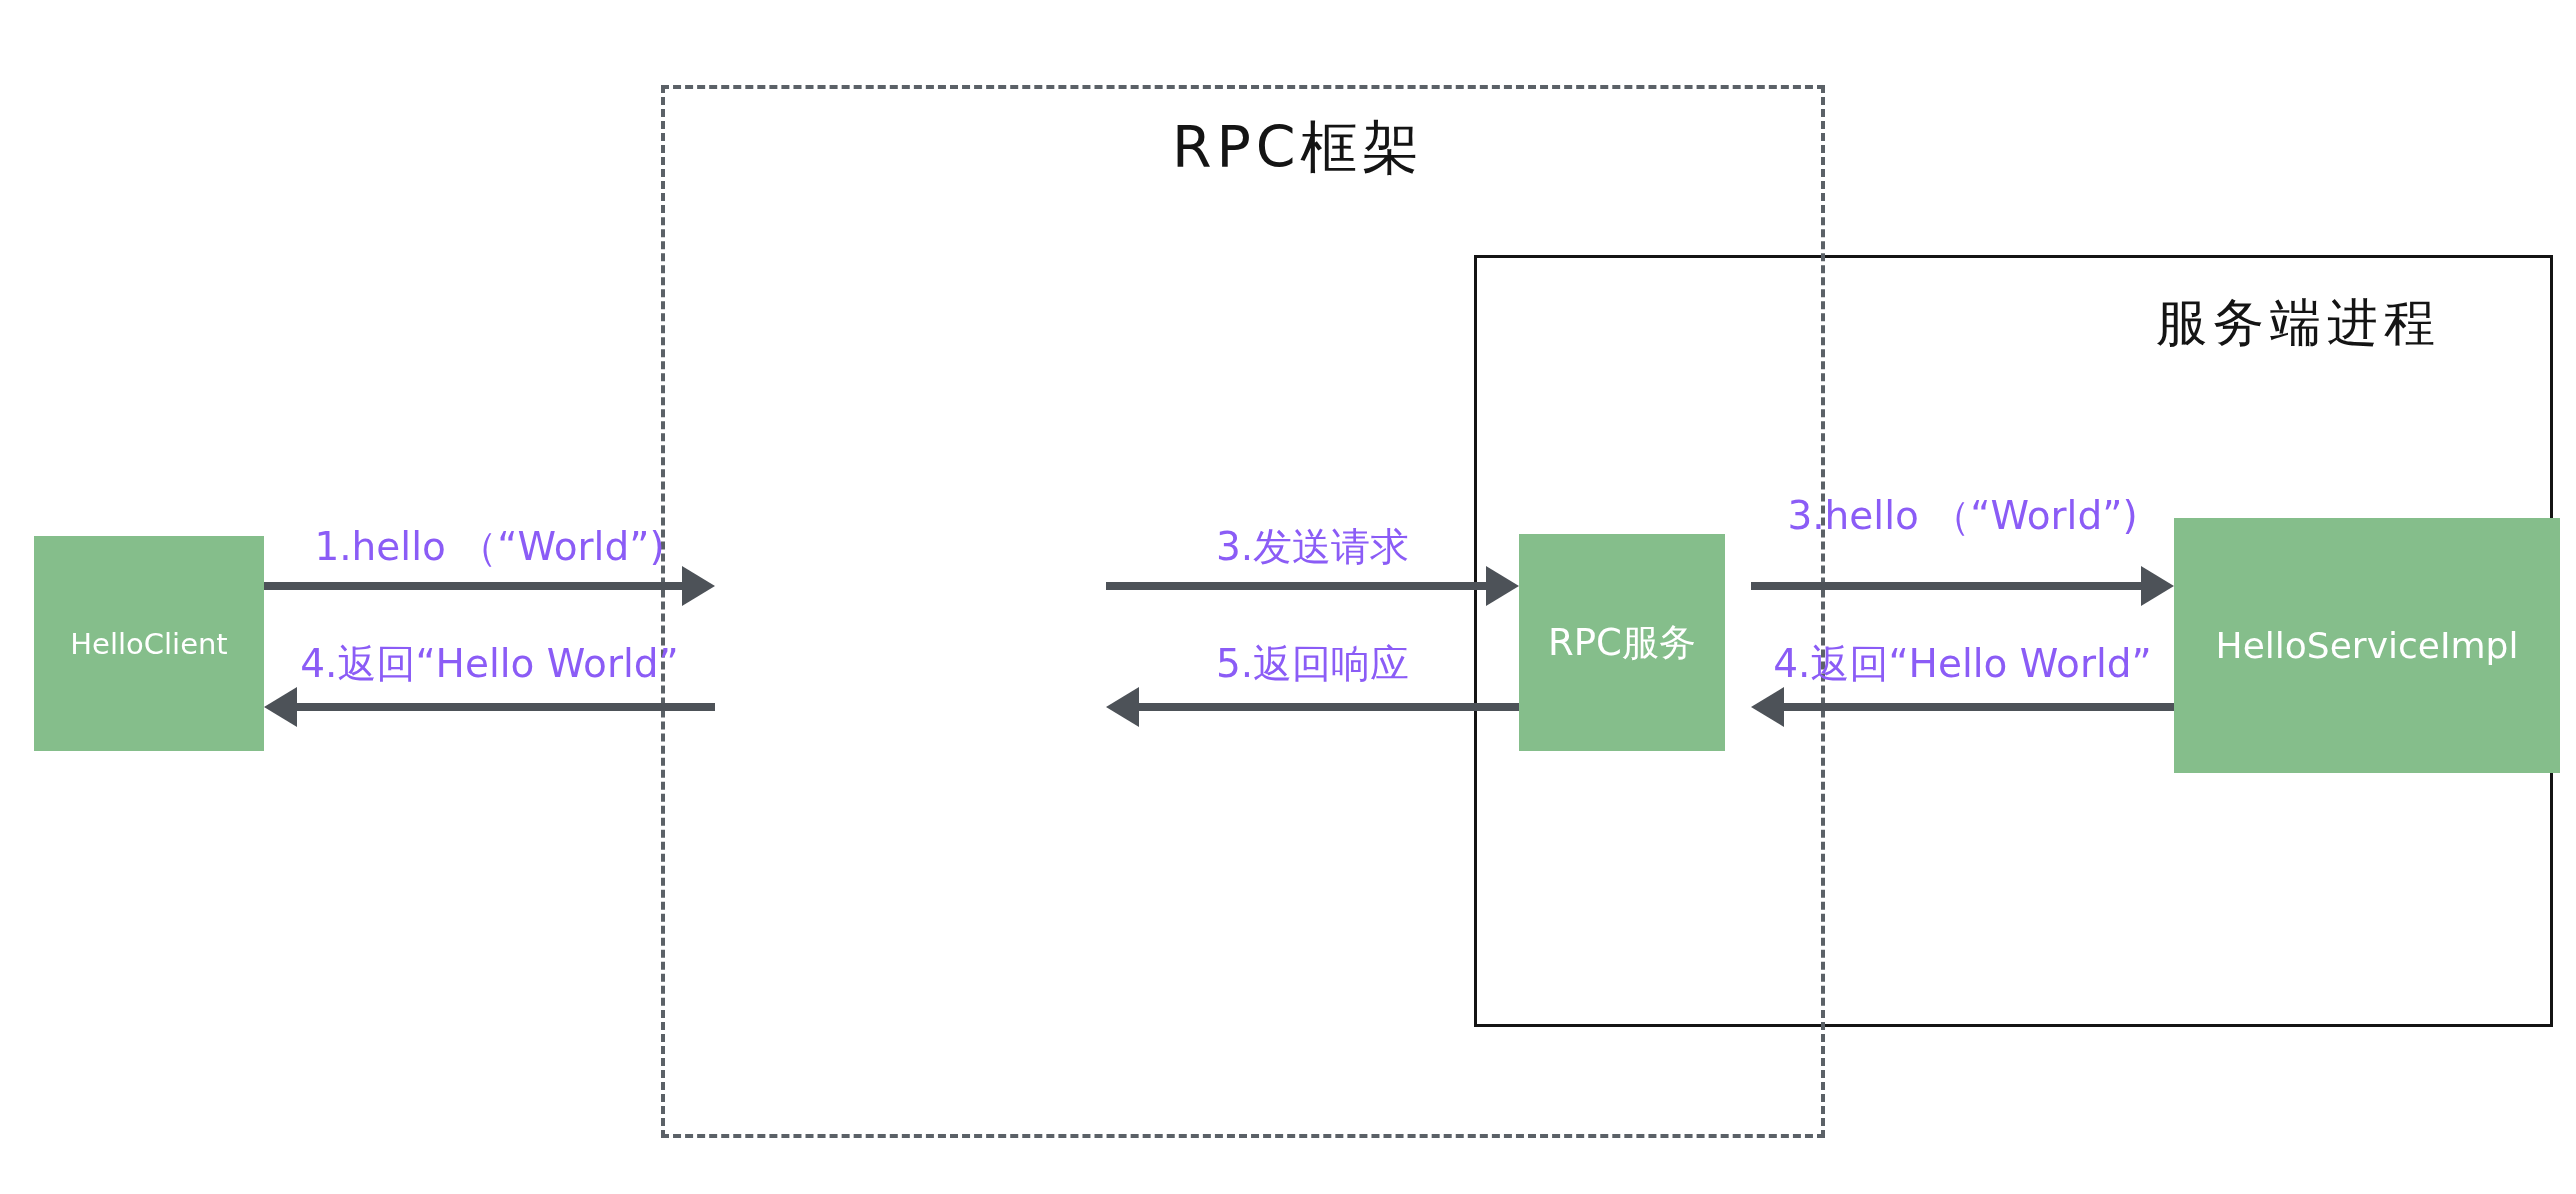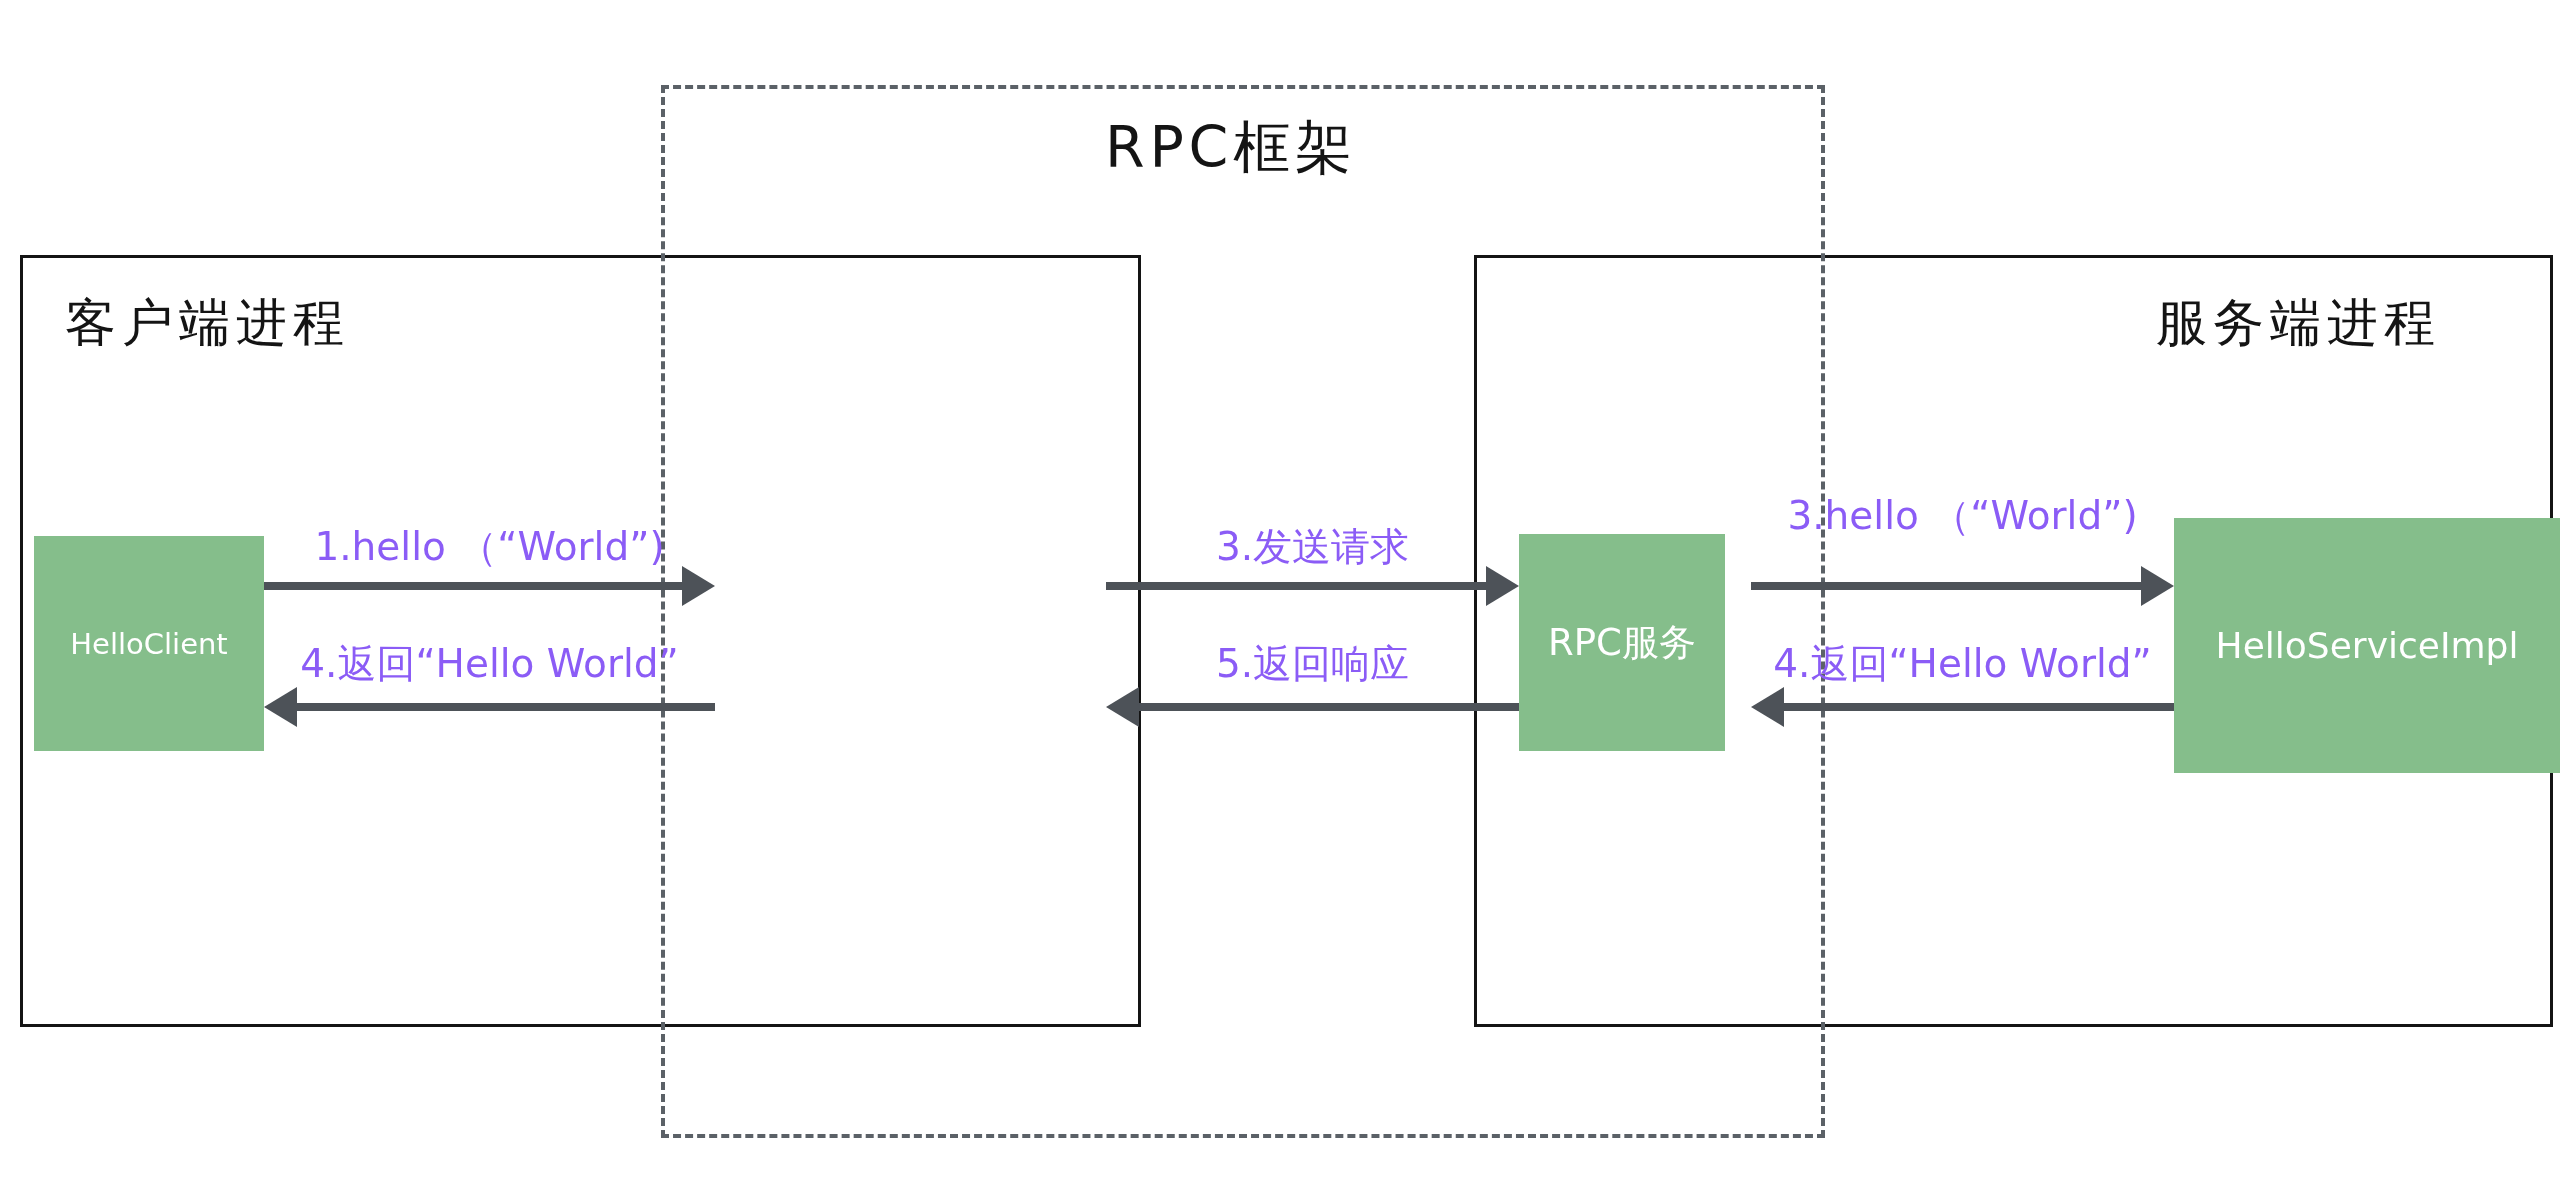--- a/index.html
+++ b/index.html
@@ -16,20 +16,21 @@
   .dashed-box {
     position: absolute;
     left: 661px; top: 85px;
     width: 1164px; height: 1053px;
     border: 4.8px dashed #5B6167;
   }
   .diagram-title {
     position: absolute;
     left: 1105px; top: 110px;
     width: 386px;
+    text-align: center;
     font-size: 57px;
     letter-spacing: 4.8px;
     color: #141414;
     white-space: nowrap;
   }
   
   .process-box {
     position: absolute;
     top: 255px;
     height: 772px;
@@ -105,23 +106,20 @@
   .l2 { left: 1106px; width: 413px; top: 523px; }
   .l5 { left: 1106px; width: 413px; top: 640px; }
   .l3 { left: 1751px; width: 423px; top: 492px; }
   .l4 { left: 1733px; width: 459px; top: 640px; }
 </style>
 </head>
 <body>
 
 <div class="canvas">
 
-  <div class="process-box client">
-    <span class="process-label client">客户端进程</span>
-  </div>
 
   <div class="process-box server">
     <span class="process-label server">服务端进程</span>
   </div>
 
   <div class="dashed-box"></div>
   <div class="diagram-title">RPC框架</div>
 
   <div class="node hello-client">
     <span>HelloClient</span>

